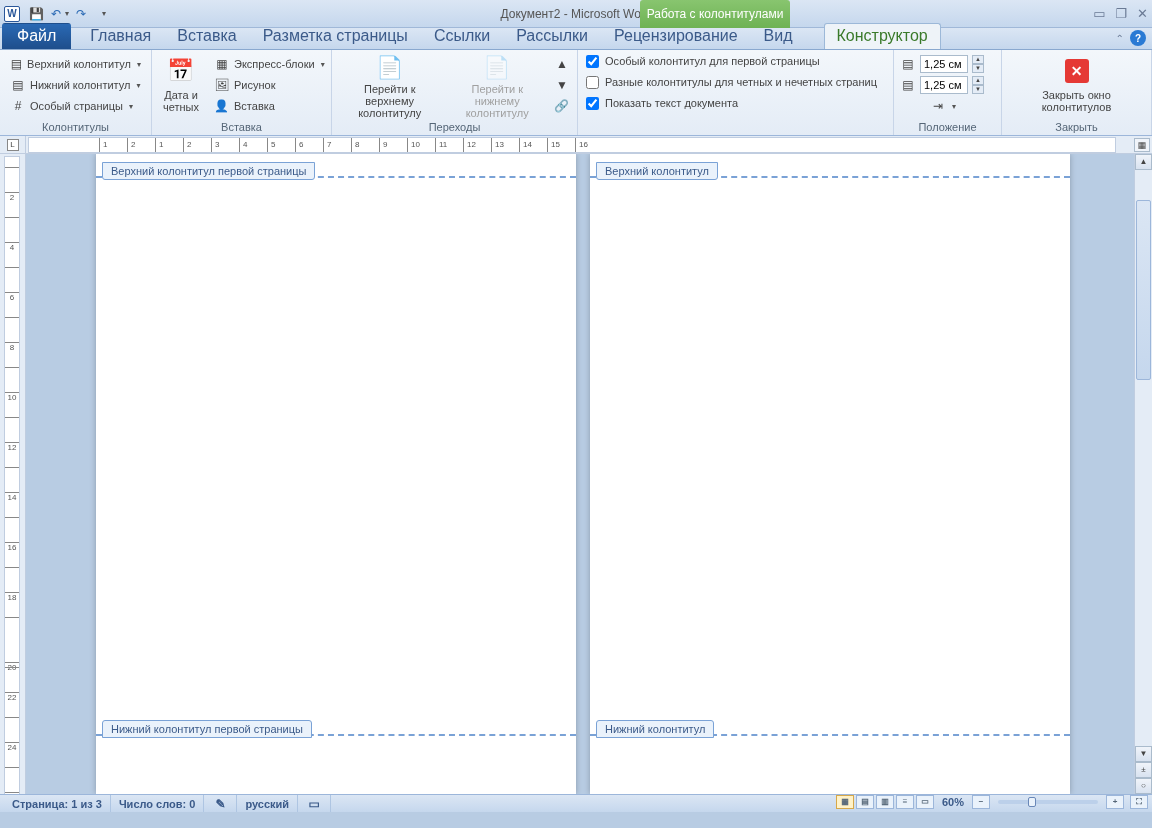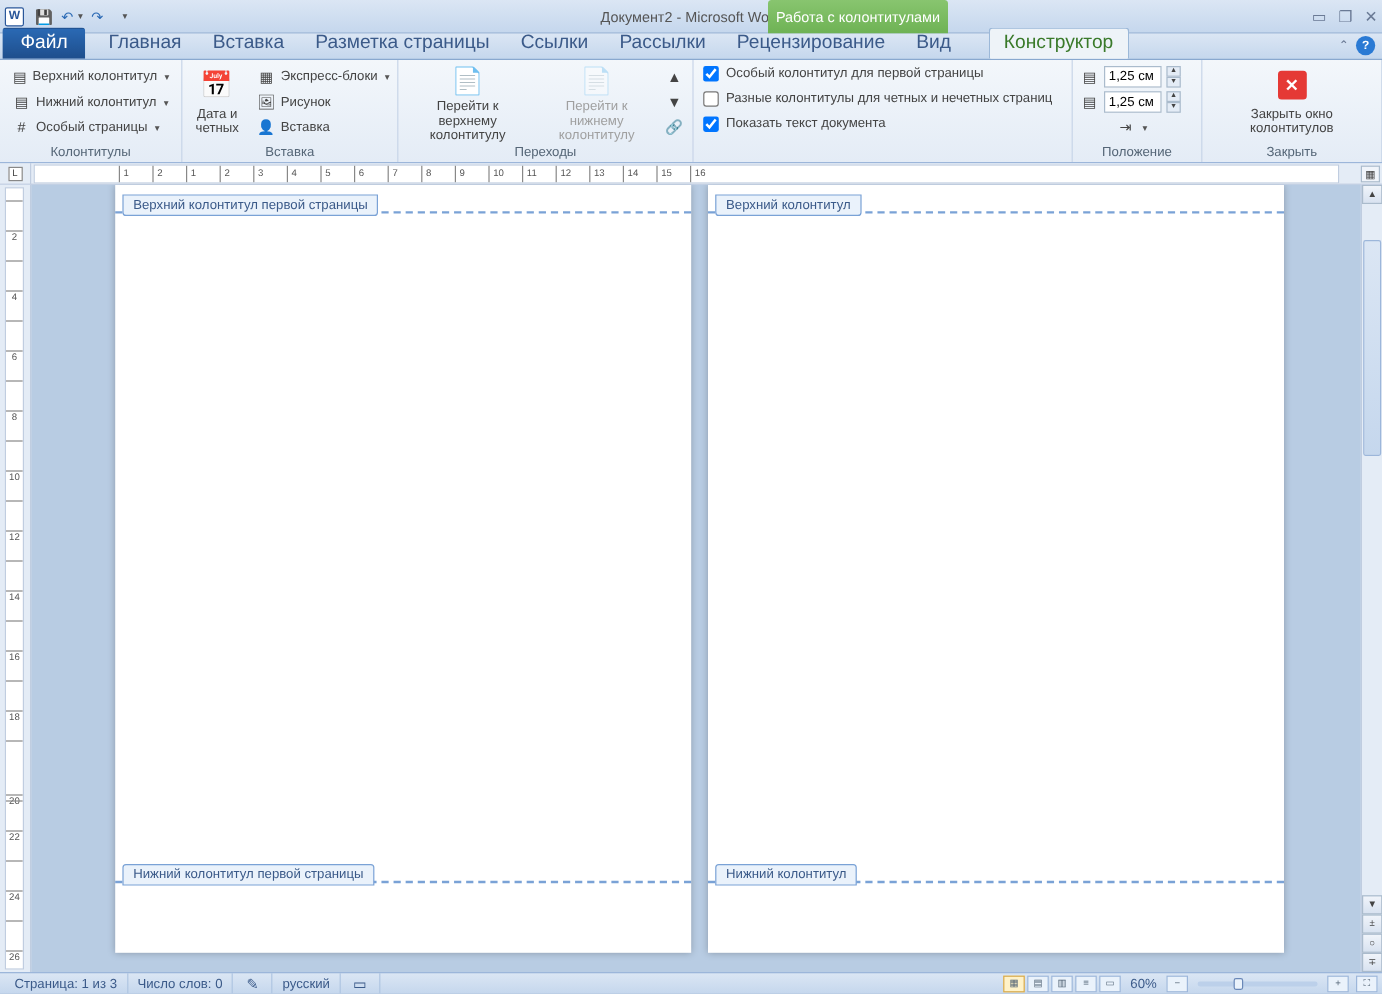--- a/index.html
+++ b/index.html
@@ -61,21 +61,21 @@
 .pages { position:absolute; left:70px; top:0; display:flex; gap:14px; }
 .page { width:480px; height:640px; background:#fff; box-shadow:0 0 6px rgba(0,0,0,.25); position:relative; }
 .hf-line { position:absolute; left:0; right:0; border-top:2px dashed #7aa2d6; }
 .hf-tag { position:absolute; background:#eaf2fb; border:1px solid #7aa2d6; border-radius:0 0 3px 3px; padding:2px 8px; font-size:11px; color:#3b5a89; }
 .vscroll { width:18px; background:#e4ecf6; border-left:1px solid #c0cde0; display:flex; flex-direction:column; }
 .scroll-btn { height:16px; background:linear-gradient(#f0f4fa,#d8e2f0); border:1px solid #abc; font-size:8px; line-height:14px; text-align:center; cursor:pointer; }
 .scroll-track { flex:1; position:relative; }
 .scroll-thumb { position:absolute; left:1px; right:1px; top:30px; height:180px; background:linear-gradient(#dbe6f4,#c5d7ed); border:1px solid #9cb6da; border-radius:2px; }
 
 
-.statusbar { position:absolute; bottom:0; left:0; right:0; height:18px; background:linear-gradient(#dbe6f4,#c5d7ed); border-top:1px solid #9cb6da; display:flex; align-items:center; font-size:11px; color:#3b5a89; padding:0 4px; }
+.statusbar { position:absolute; bottom:16px; left:0; right:0; height:18px; background:linear-gradient(#dbe6f4,#c5d7ed); border-top:1px solid #9cb6da; display:flex; align-items:flex-start; font-size:11px; color:#3b5a89; padding:0 4px;font-weight:bold; }
 .sb-item { padding:0 8px; border-right:1px solid #aec5e2; height:100%; display:flex; align-items:center; gap:4px; }
 .sb-right { margin-left:auto; display:flex; align-items:center; gap:2px; }
 .view-btn { width:18px; height:14px; border:1px solid #9cb6da; background:#eaf2fb; cursor:pointer; font-size:8px; line-height:12px; text-align:center; color:#567; }
 .view-btn.active { background:#fff2c8; border-color:#d6a84a; }
 .zoom-slider { width:100px; height:4px; background:#bcd0ea; border-radius:2px; margin:0 6px; position:relative; }
 .zoom-handle { position:absolute; top:-3px; left:30px; width:8px; height:10px; background:#eaf2fb; border:1px solid #6a88b8; border-radius:2px; }
 </style>
 </head>
 <body>
 

